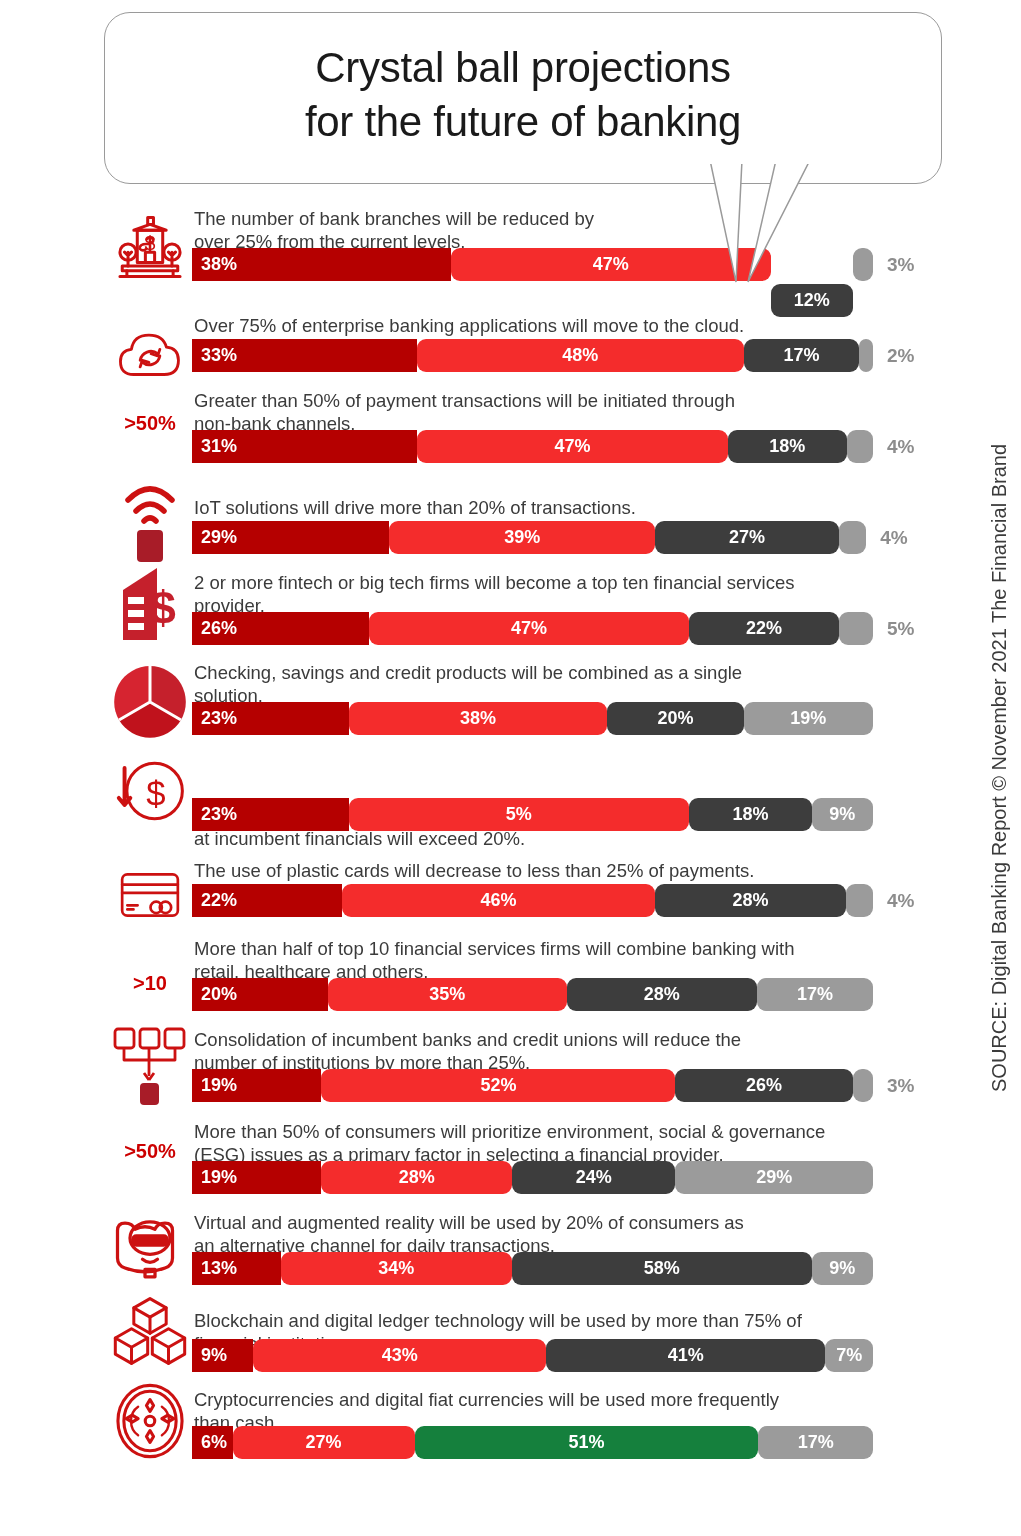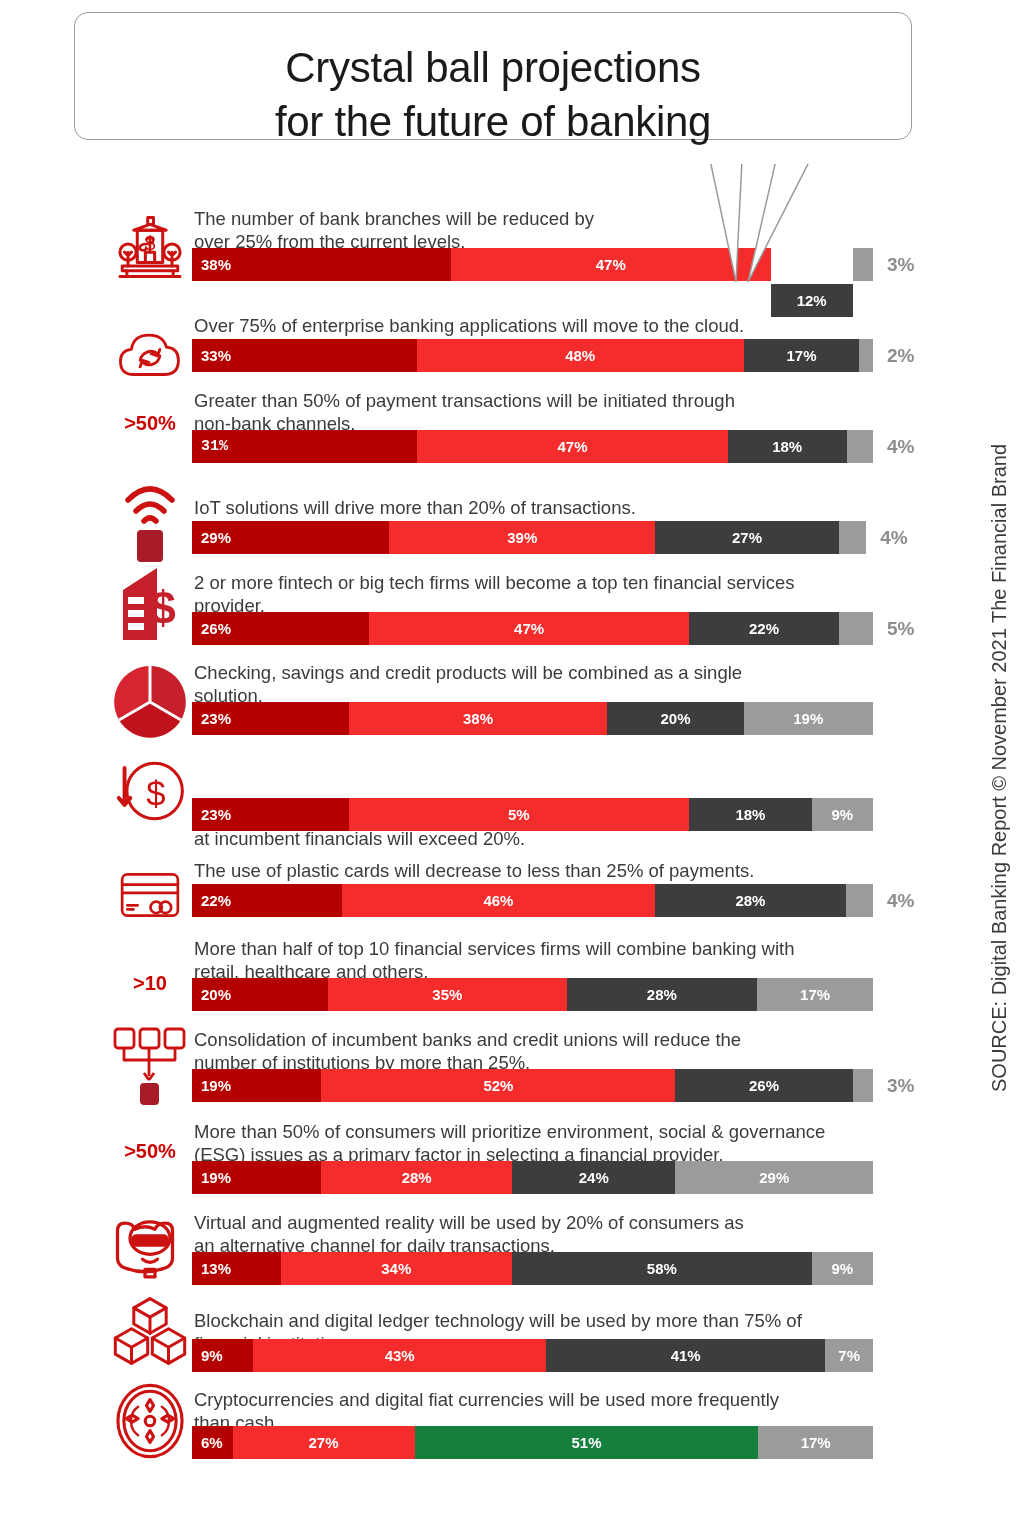--- a/index.html
+++ b/index.html
@@ -12,24 +12,24 @@
     position: relative;
     width: 1021px;
     height: 1536px;
     background: #ffffff;
     overflow: hidden;
   }
 
   
   #title-bubble {
     position: absolute;
-    left: 74px; top: 12px;
-    width: 838px; height: 128px;
+    left: 104px; top: 12px;
+    width: 838px; height: 172px;
     border: 1.5px solid #9a9a9a;
-    border-radius: 14px;
+    border-radius: 26px;
     background: #ffffff;
     z-index: 3;
   }
   #title-text {
     position: absolute;
     left: 0; right: 0; top: 28px;
     text-align: center;
     font-size: 42px;
     line-height: 1.28;
     color: #1a1a1a;
@@ -82,27 +82,27 @@
     left: 192px;
     height: 33px;
     width: 681px;
     display: flex;
   }
   .seg {
     height: 100%;
     display: flex;
     align-items: center;
     color: #ffffff;
-    font-size: 15px;
+    font-size: 18px;
     font-weight: bold;
     overflow: hidden;
     white-space: nowrap;
   }
   .seg.s0 { justify-content: flex-start; padding-left: 9px; }
-  .seg.s1, .seg.s2, .seg.s3 { justify-content: center; }
+  .seg.s1, .seg.s2, .seg.s3 { justify-content: center; border-radius: 9px; }
   .outside-label {
     position: absolute;
     font-size: 19px;
     font-weight: bold;
     color: #8d8d8d;
     white-space: nowrap;
   }
 
   
   #legend {
@@ -205,21 +205,21 @@
           <div class="seg s2" style="background: rgb(61, 61, 61); width: 115.77px;">17%</div>
           <div class="seg s3" style="background: rgb(155, 155, 155); width: 13.62px;"></div>
         </div>
       </div>
       <div class="row" style="top: 0px;">
         <div class="marker-text" style="top: 412px;">&gt;50%</div>
         <div class="stmt" style="top: 389px; white-space: pre-line;">Greater than 50% of payment transactions will be initiated through
 non-bank channels.</div>
         <div class="outside-label" style="left: 887px; top: 436px;">4%</div>
         <div class="bar" style="top: 430px; height: 33px;">
-          <div class="seg s0" style="background: rgb(181, 0, 0); width: 232px; font-family: Liberation Mono, monospace;">31%</div>
+          <div class="seg s0" style="background: rgb(181, 0, 0); width: 232px;">31%</div>
           <div class="seg s1" style="background: rgb(244, 44, 44); width: 320.07px;">47%</div>
           <div class="seg s2" style="background: rgb(61, 61, 61); width: 122.58px;">18%</div>
           <div class="seg s3" style="background: rgb(155, 155, 155); width: 27.24px;"></div>
         </div>
       </div>
       <div class="row" style="top: 0px;">
         <div class="row-icon" style="top: 478px; height: 86px;">
           <svg width="60" height="86" viewBox="0 0 60 86" fill="none">
         <path d="M8 22 q22 -22 44 0" stroke="#cc1111" stroke-width="5.5" fill="none" stroke-linecap="round"></path>
         <path d="M16 33 q14 -14 28 0" stroke="#cc1111" stroke-width="5.5" fill="none" stroke-linecap="round"></path>

